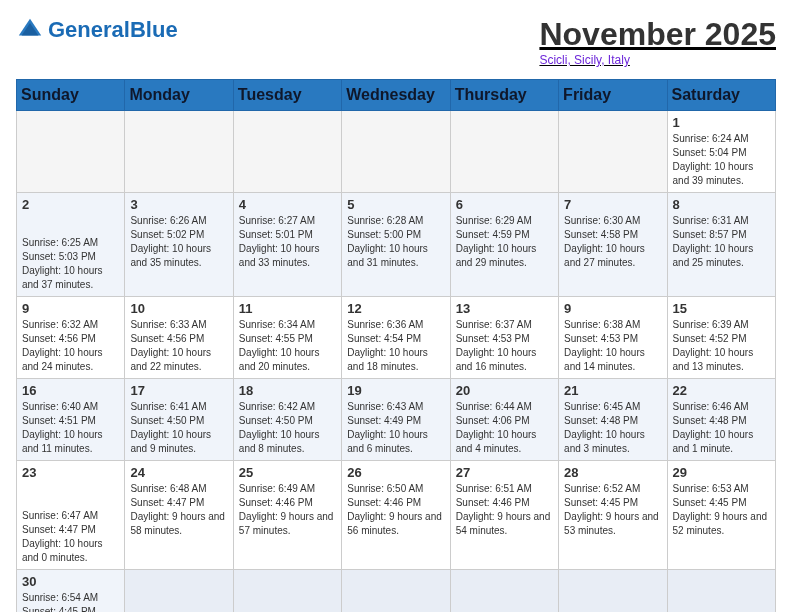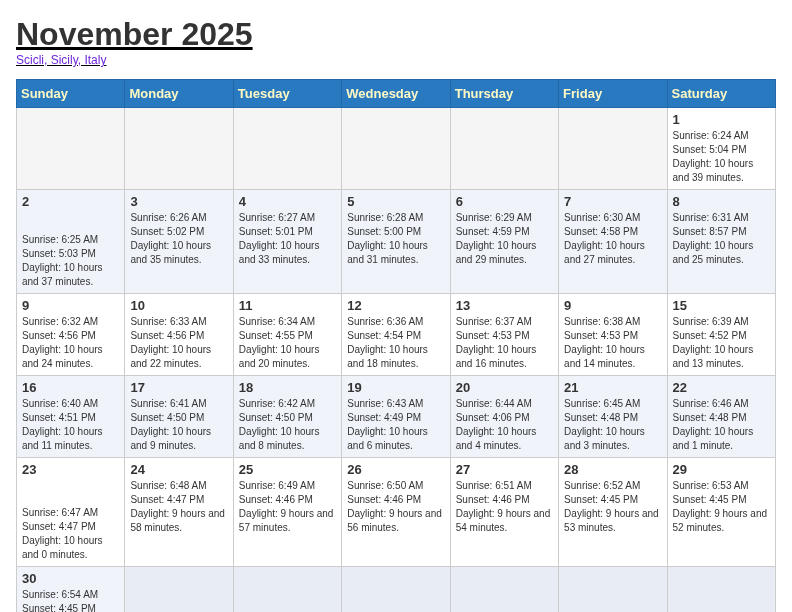--- a/index.html
+++ b/index.html
@@ -47,22 +47,22 @@
       font-size: 12px;
       color: #6d28d9;
     }
     .calendar {
       width: 100%;
       border-collapse: collapse;
       border: 1px solid #ccc;
     }
     .calendar th {
       background-color: #2979c0;
-      color: #fef9c3;
-      font-size: 13px;
+      color: #0f172a;
+      font-size: 16px;
       font-weight: bold;
       padding: 6px 4px;
       text-align: left;
       border: 1px solid #2167aa;
     }
     .calendar td {
       border: 1px solid #ccc;
       vertical-align: top;
       padding: 4px 5px;
       font-size: 10.5px;
@@ -90,20 +90,29 @@
       background: #f0f4fa;
     }
     .row-bg-even td.empty {
       background: #e8edf5;
     }
   </style>
 </head>
 <body>
 
 <div class="header">
+  <div class="logo">
+    <svg class="logo-icon" viewBox="0 0 40 40">
+      <polygon points="20,4 36,28 4,28" fill="#2979c0"></polygon>
+      <polygon points="20,10 32,28 8,28" fill="#1a5fa0"></polygon>
+    </svg>
+    <div class="logo-text">
+      <span>General</span><span>Blue</span>
+    </div>
+  </div>
   <div class="title-block">
     <div class="month-title">November 2025</div>
     <div class="location">Scicli, Sicily, Italy</div>
   </div>
 </div>
 
 <table class="calendar">
   <thead>
     <tr>
     <th>Sunday</th>

